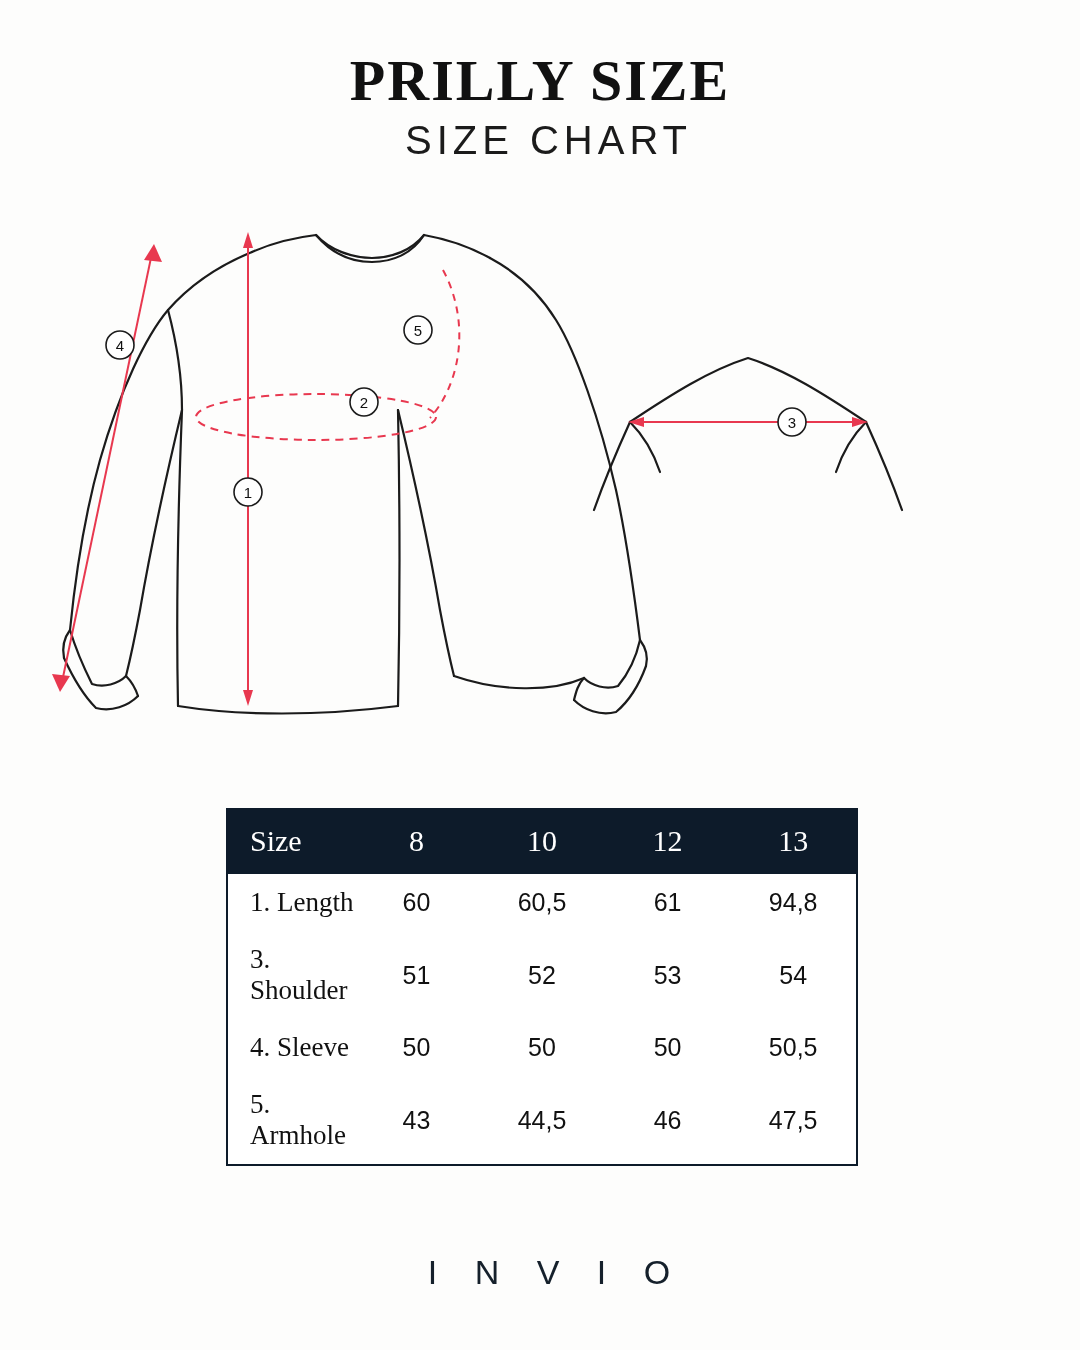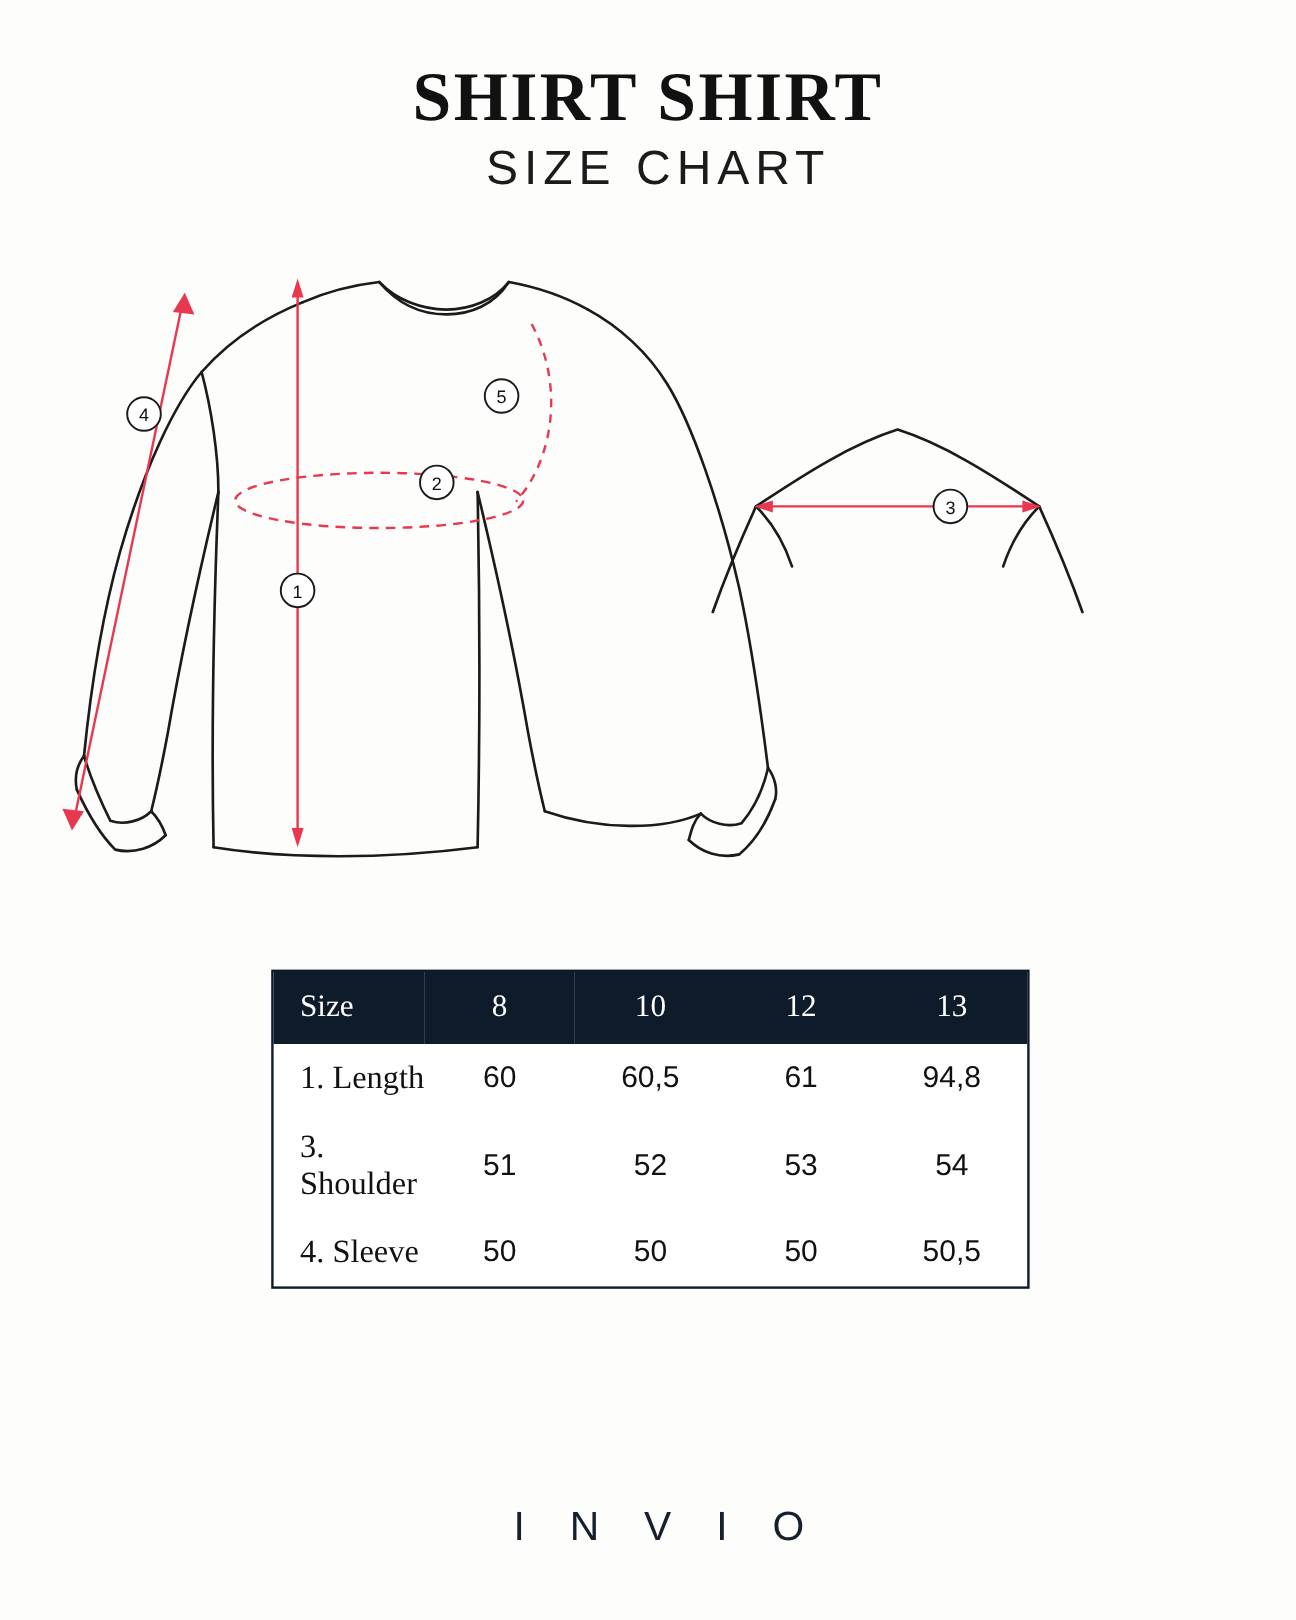--- a/index.html
+++ b/index.html
@@ -77,21 +77,21 @@
     width: 100%;
     table-layout: fixed;
   }
   table.size-chart thead tr {
     background: #0d1b2a;
   }
   table.size-chart thead th {
     color: #ffffff;
     font-family: "Liberation Serif", serif;
     font-weight: 400;
-    font-size: 26px;
+    font-size: 30px;
     padding: 14px 0 16px 0;
     text-align: center;
   }
   table.size-chart thead th.label-col {
     text-align: left;
     padding-left: 22px;
   }
   table.size-chart tbody td {
     font-size: 25px;
     color: #111111;
@@ -123,21 +123,21 @@
     font-weight: 300;
     padding-left: 16px;
   }
 </style>
 </head>
 <body>
 
 <div class="page">
 
   <div class="header">
-    <div class="title">SHIRT SHIRT</div>
+    <div class="title">PRILLY SIZE</div>
     <div class="subtitle">SIZE CHART</div>
   </div>
 
   <div class="illustration">
     <svg width="1080" height="560" viewBox="0 0 1080 560" xmlns="http://www.w3.org/2000/svg">
 
       <g fill="none" stroke="#1b1b1b" stroke-width="2.2" stroke-linejoin="round" stroke-linecap="round">
 
         <path d="M252,42 C270,34 290,28 316,25 C330,40 352,48 372,48 C392,48 412,40 424,25 C452,30 472,38 490,48"></path>
 
@@ -252,19 +252,26 @@
           <td>53</td>
           <td>54</td>
         </tr>
         <tr>
           <td class="label-col">4. Sleeve</td>
           <td>50</td>
           <td>50</td>
           <td>50</td>
           <td>50,5</td>
         </tr>
+        <tr>
+          <td class="label-col">5. Armhole</td>
+          <td>43</td>
+          <td>44,5</td>
+          <td>46</td>
+          <td>47,5</td>
+        </tr>
       </tbody>
     </table>
   </div>
 
   <div class="brand">I N V I O</div>
 
 </div>
 
 </body></html>

